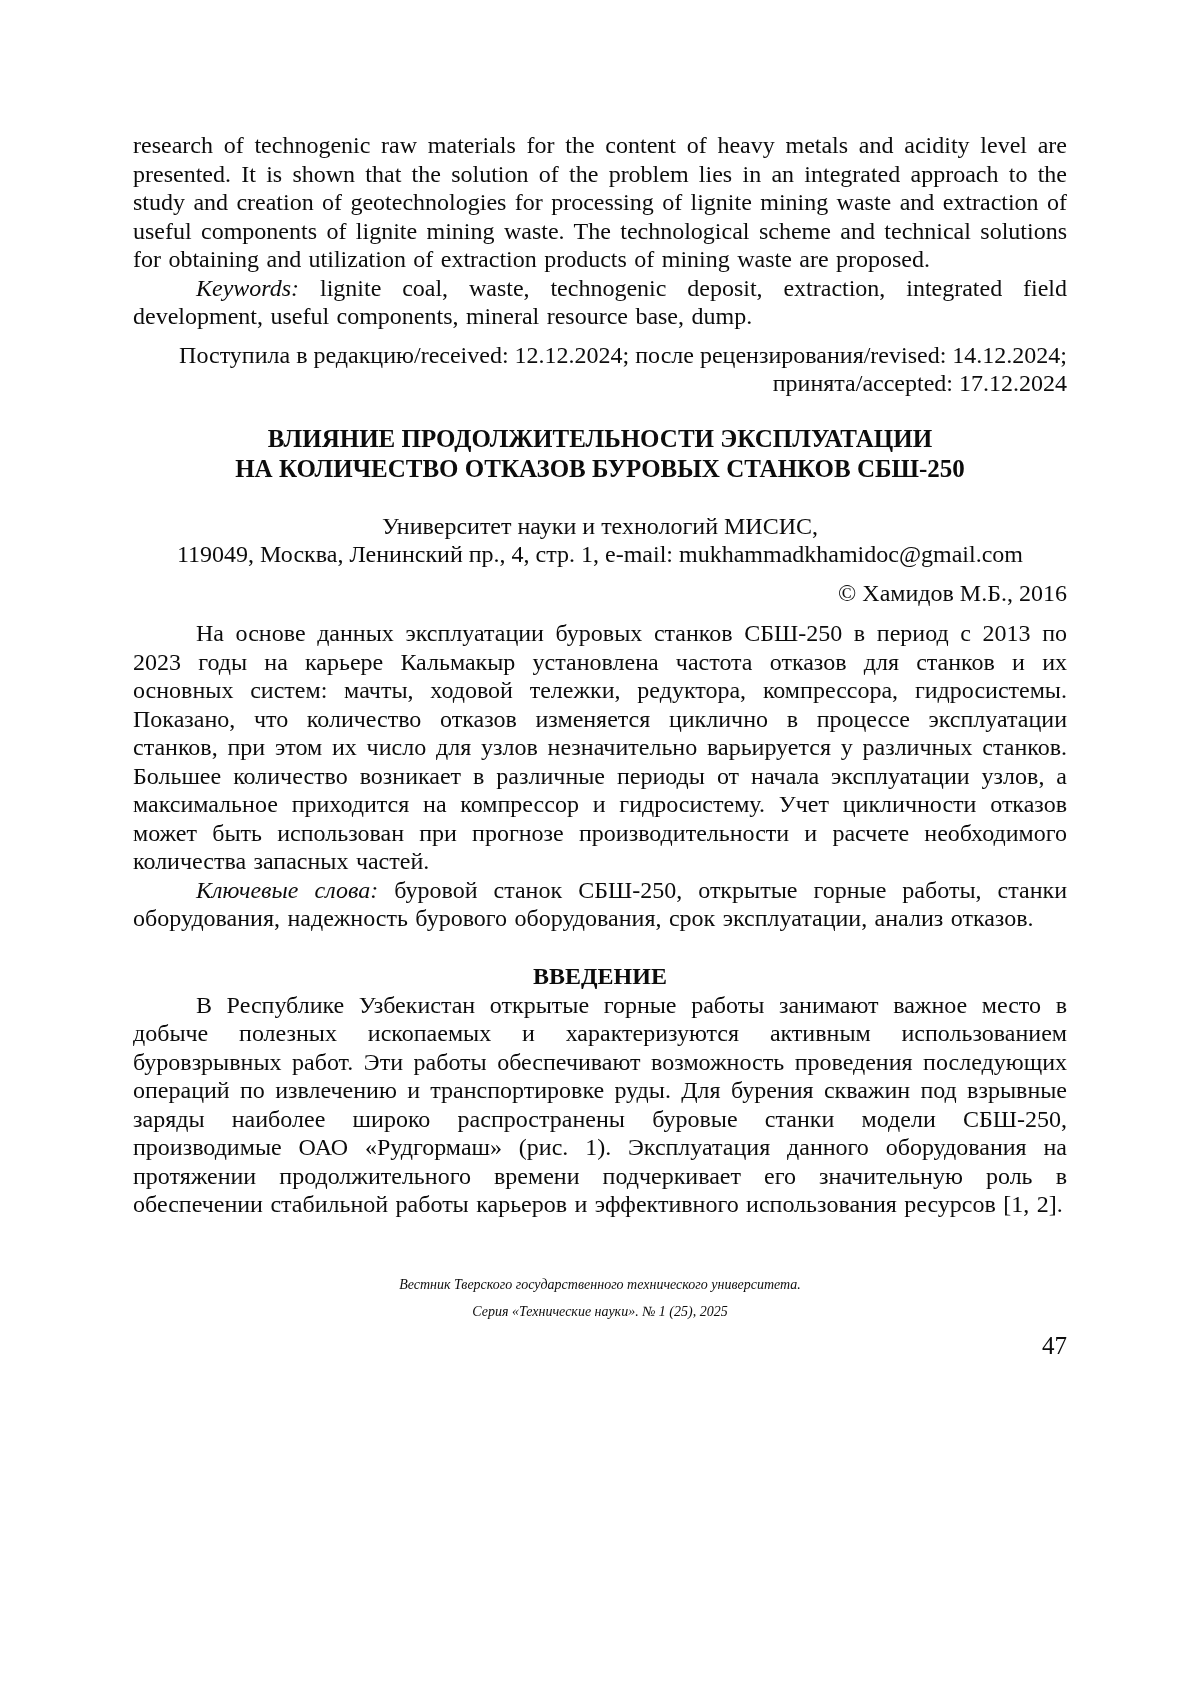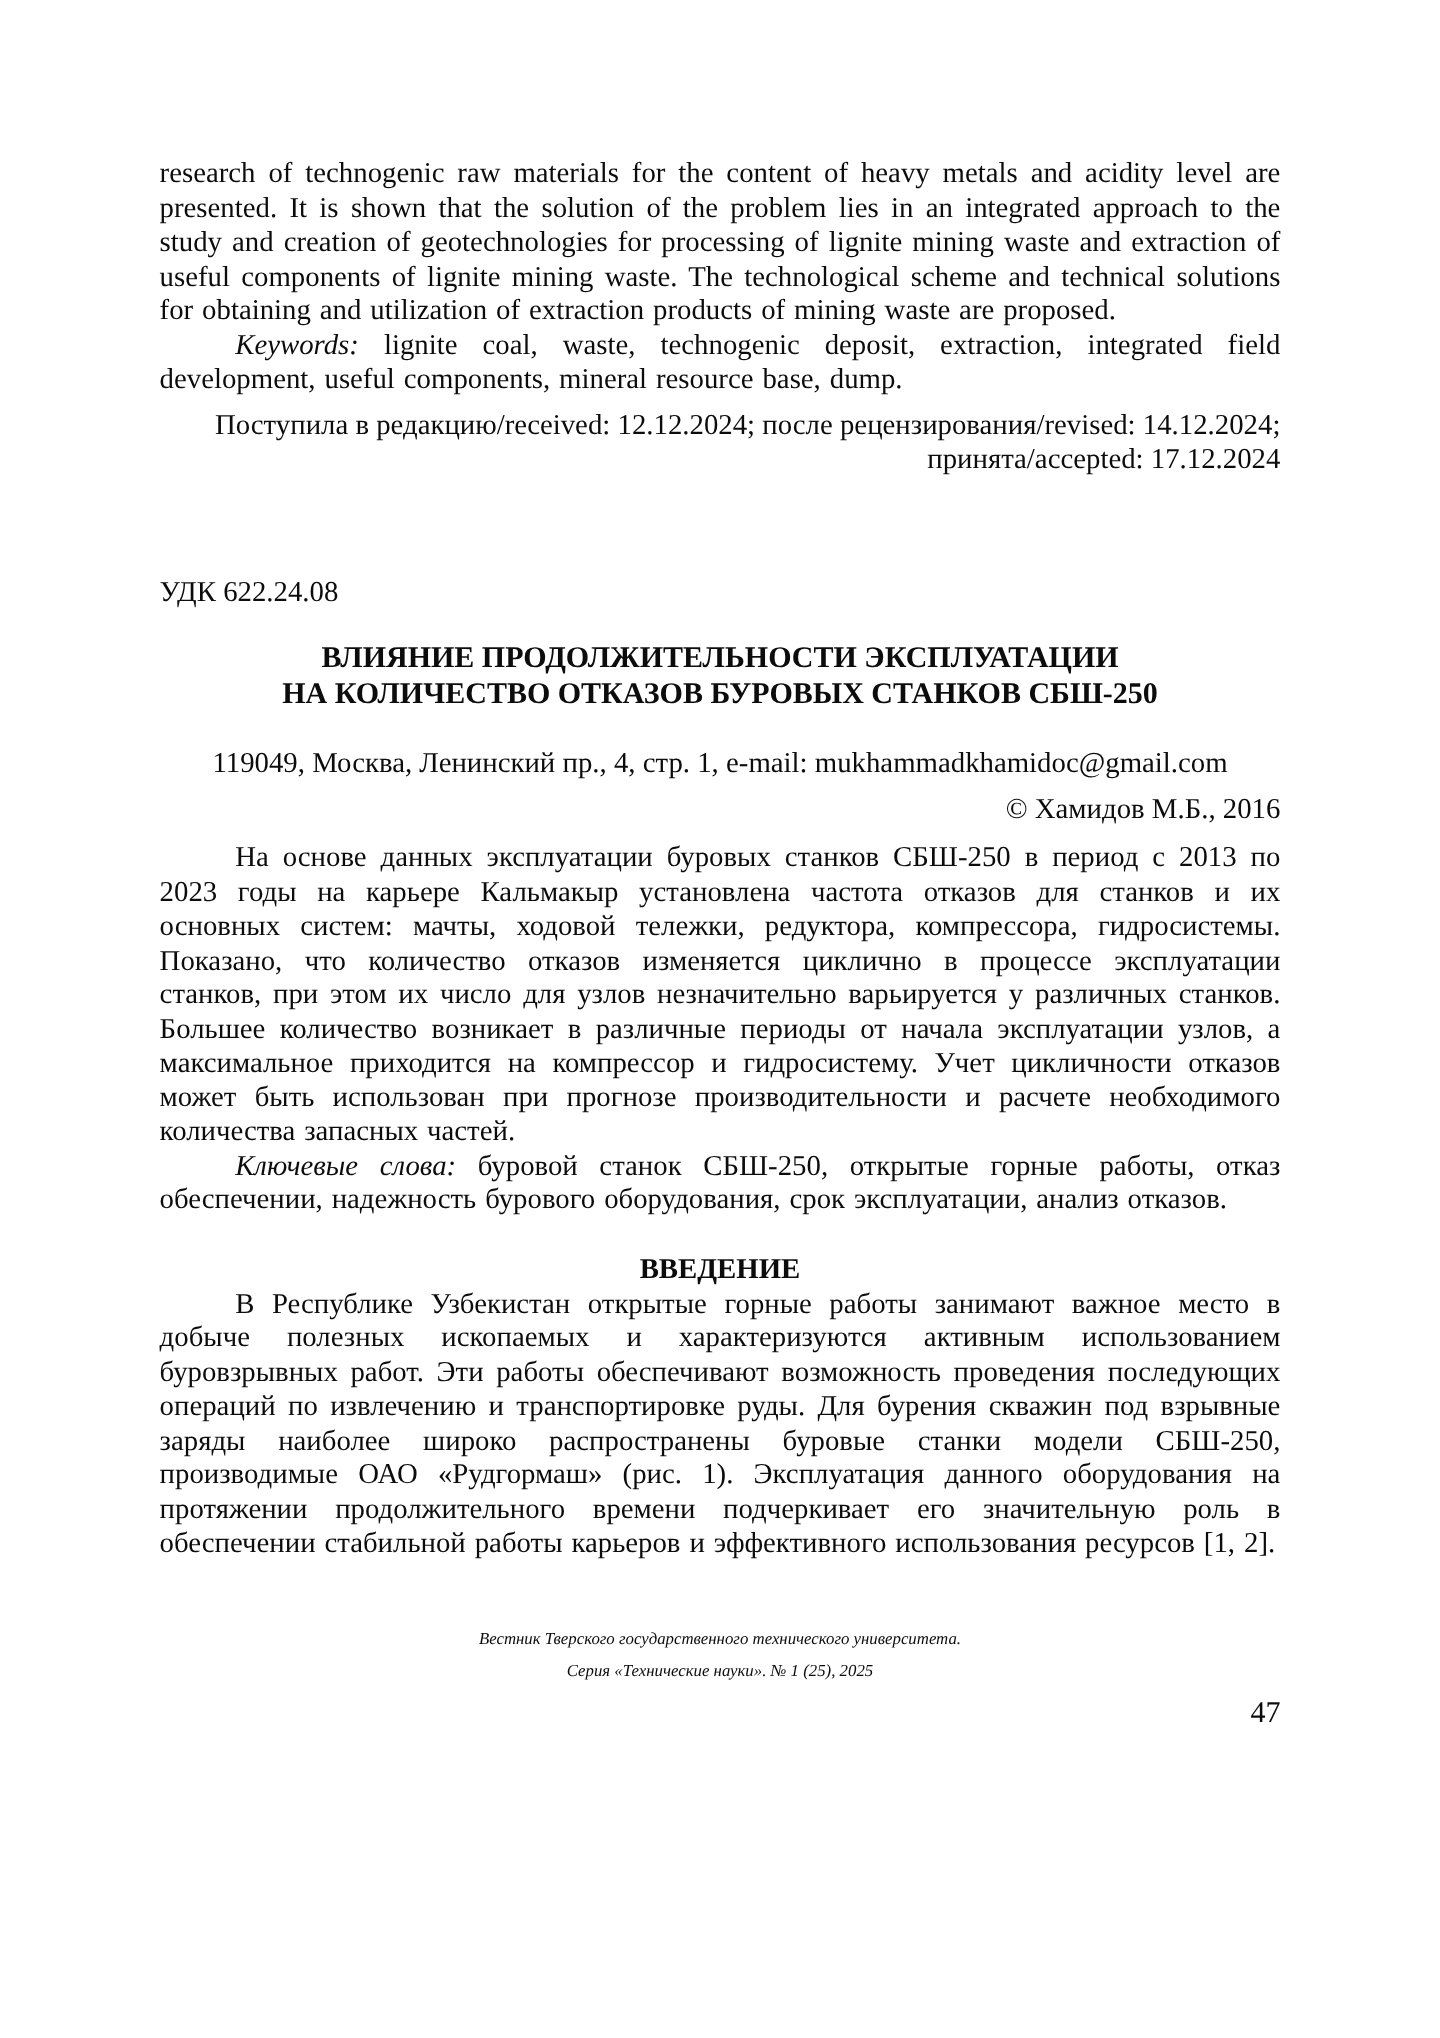--- a/index.html
+++ b/index.html
@@ -106,39 +106,39 @@
   <p class="body-text indent">
     <span class="kw-label">Keywords:</span>
     <span>lignite coal, waste, technogenic deposit, extraction, integrated field development, useful components, mineral resource base, dump.</span>
   </p>
 
   <div class="dates-block">
     <div>Поступила в редакцию/received: 12.12.2024; после рецензирования/revised: 14.12.2024;</div>
     <div>принята/accepted: 17.12.2024</div>
   </div>
 
-  <div class="udc">УДК 622.24.08</div>
 
   <div class="article-title">
     <div>ВЛИЯНИЕ ПРОДОЛЖИТЕЛЬНОСТИ ЭКСПЛУАТАЦИИ</div>
     <div>НА КОЛИЧЕСТВО ОТКАЗОВ БУРОВЫХ СТАНКОВ СБШ-250</div>
   </div>
 
 
   <div class="affiliation">
+    <div>Университет науки и технологий МИСИС,</div>
     <div>119049, Москва, Ленинский пр., 4, стр. 1, e-mail: mukhammadkhamidoc@gmail.com</div>
   </div>
 
   <div class="copyright-line">© Хамидов М.Б., 2016</div>
 
   <p class="body-text indent abstract-ru">На основе данных эксплуатации буровых станков СБШ-250 в период с 2013 по 2023 годы на карьере Кальмакыр установлена частота отказов для станков и их основных систем: мачты, ходовой тележки, редуктора, компрессора, гидросистемы. Показано, что количество отказов изменяется циклично в процессе эксплуатации станков, при этом их число для узлов незначительно варьируется у различных станков. Большее количество возникает в различные периоды от начала эксплуатации узлов, а максимальное приходится на компрессор и гидросистему. Учет цикличности отказов может быть использован при прогнозе производительности и расчете необходимого количества запасных частей.</p>
 
   <p class="body-text indent">
     <span class="kw-label">Ключевые слова:</span>
-    <span>буровой станок СБШ-250, открытые горные работы, отказ обеспечении, надежность бурового оборудования, срок эксплуатации, анализ отказов.</span>
+    <span>буровой станок СБШ-250, открытые горные работы, станки оборудования, надежность бурового оборудования, срок эксплуатации, анализ отказов.</span>
   </p>
 
 
   <div class="section-heading">ВВЕДЕНИЕ</div>
 
   <p class="body-text indent">В Республике Узбекистан открытые горные работы занимают важное место в добыче полезных ископаемых и характеризуются активным использованием буровзрывных работ. Эти работы обеспечивают возможность проведения последующих операций по извлечению и транспортировке руды. Для бурения скважин под взрывные заряды наиболее широко распространены буровые станки модели СБШ-250, производимые ОАО «Рудгормаш» (рис. 1). Эксплуатация данного оборудования на протяжении продолжительного времени подчеркивает его значительную роль в обеспечении стабильной работы карьеров и эффективного использования ресурсов [1, 2].</p>
 
   <div class="journal-footer">
     <div>Вестник Тверского государственного технического университета.</div>
     <div>Серия «Технические науки». № 1 (25), 2025</div>

